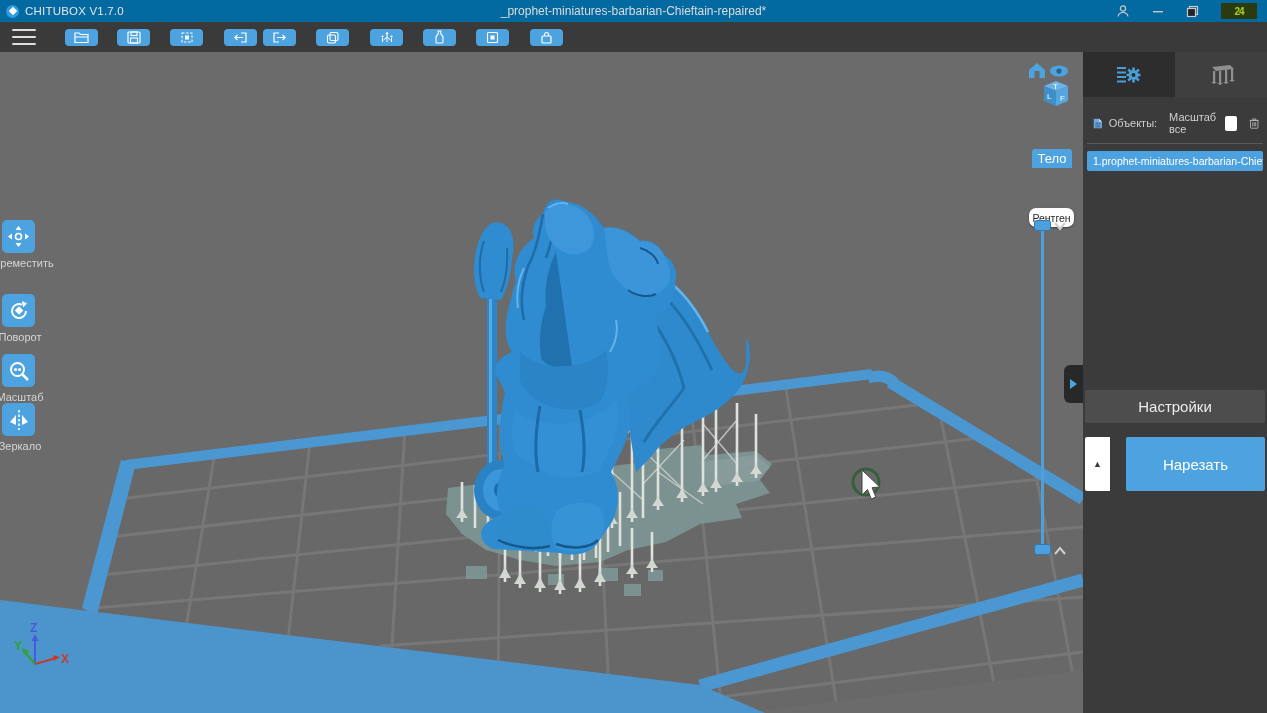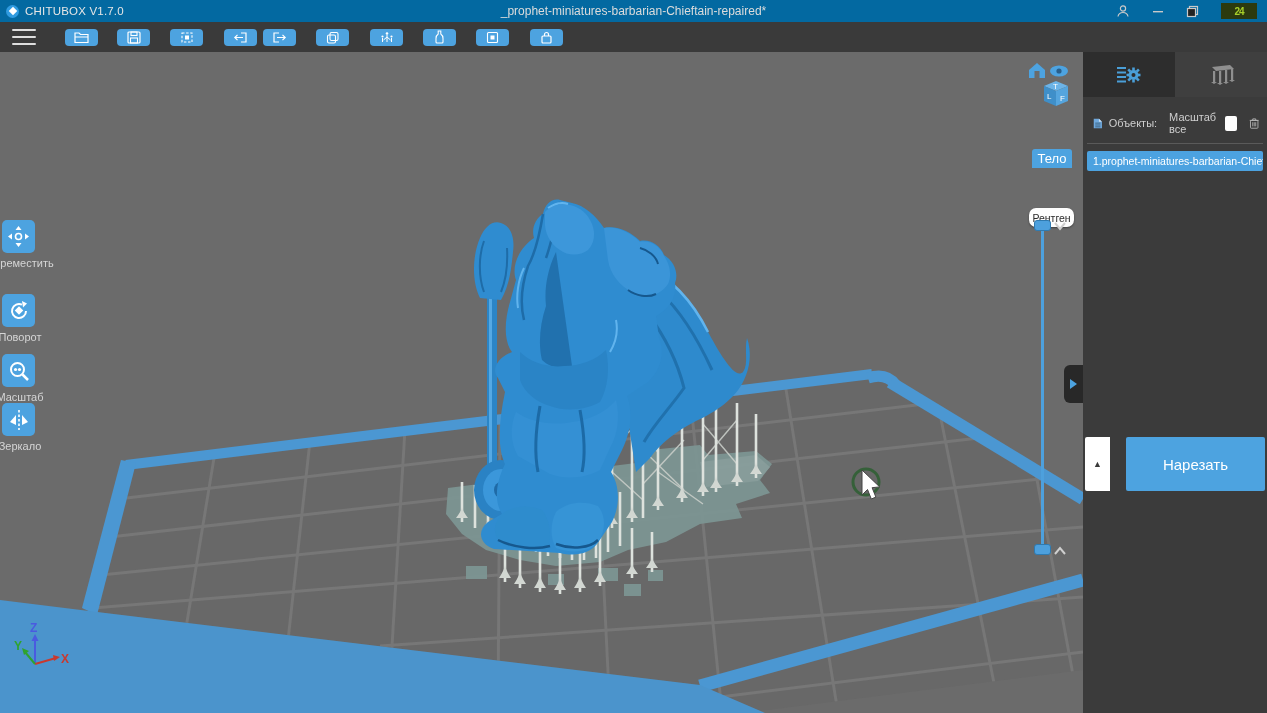--- a/index.html
+++ b/index.html
@@ -431,17 +431,18 @@
         <line x1="1" y1="4.5" x2="13" y2="4.5" stroke="#b5b5b5" stroke-width="1.2"></line>
         <path d="M5,4.5 V2.5 h4 v2" fill="none" stroke="#b5b5b5" stroke-width="1.2"></path>
         <line x1="5" y1="7" x2="5" y2="12.5" stroke="#b5b5b5" stroke-width="1.1"></line>
         <line x1="7" y1="7" x2="7" y2="12.5" stroke="#b5b5b5" stroke-width="1.1"></line>
         <line x1="9" y1="7" x2="9" y2="12.5" stroke="#b5b5b5" stroke-width="1.1"></line>
       </svg>
   </div>
   <div class="sep"></div>
   <div class="obj-item">1.prophet-miniatures-barbarian-Chieftain-repaired</div>
 
+  <button class="settings-btn">Настройки</button>
   <div class="slice-wrap">
     <button class="slice-arrow">▲</button>
     <button class="slice-btn">Нарезать</button>
   </div>
 </div>
 
 </body></html>

